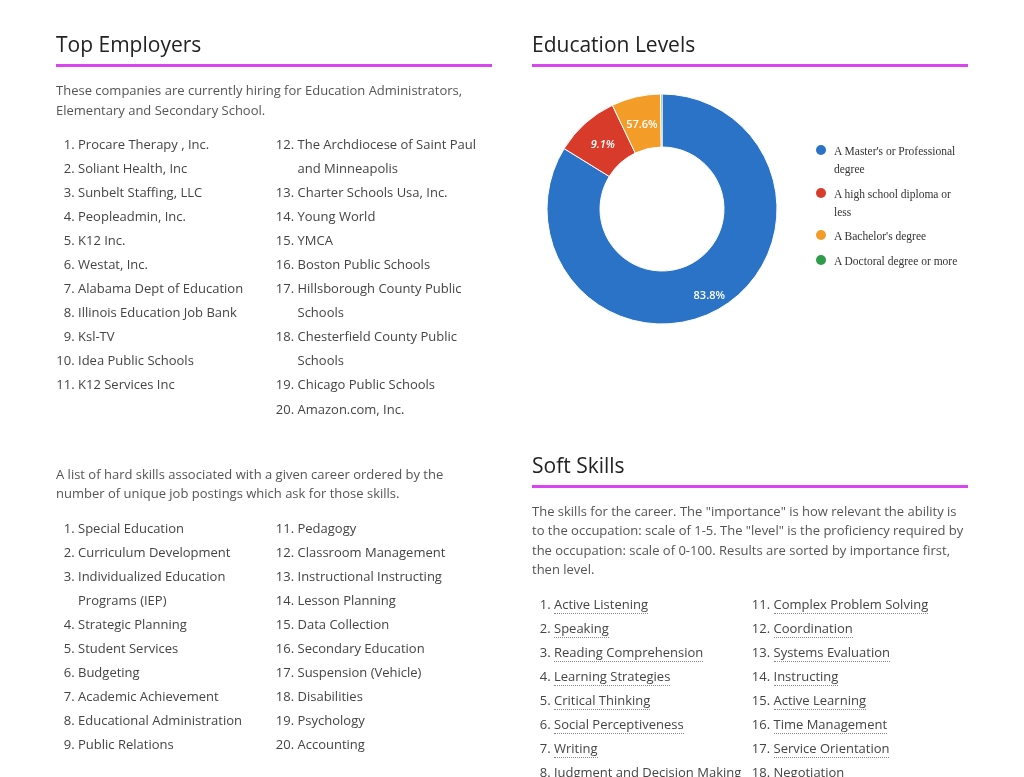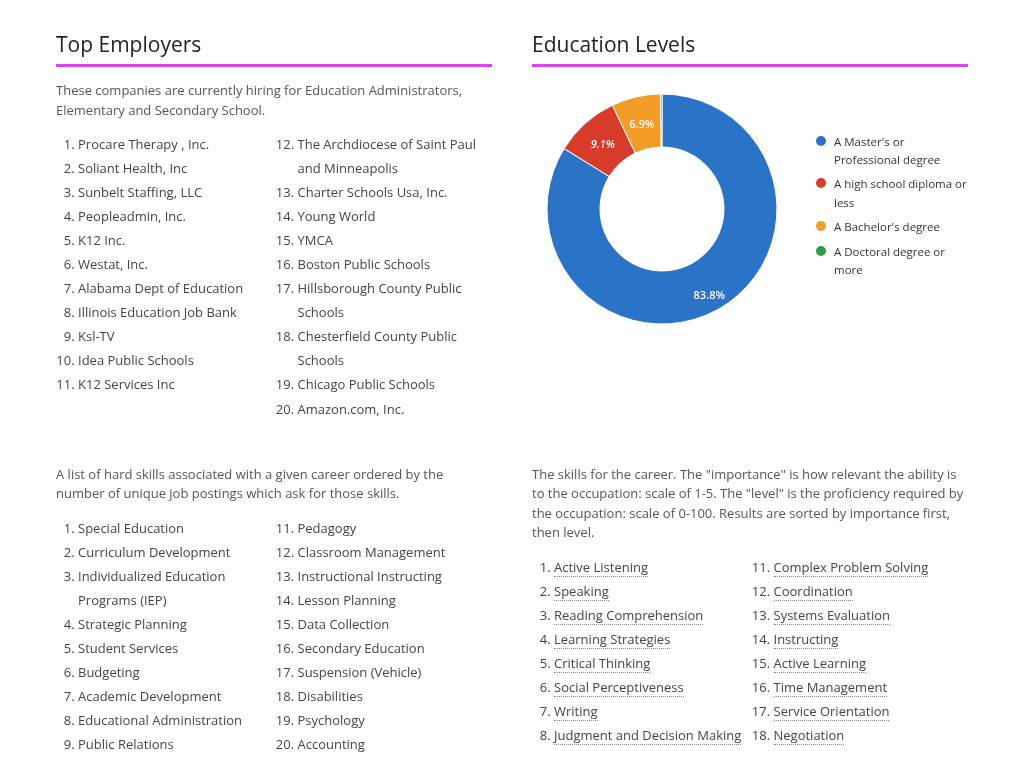--- a/index.html
+++ b/index.html
@@ -66,21 +66,21 @@
     font-weight: 600;
     color: #fff;
     transform: translate(-50%, -50%);
     pointer-events: none;
   }
   .legend {
     font-size: 11.5px;
     line-height: 1.6;
     color: #333;
   }
-  .legend-row { display: flex; align-items: flex-start; margin-bottom: 6px; }
+  .legend-row { display: flex; align-items: flex-start; margin-bottom: 6px; font-family: Liberation Serif, serif; }
   .swatch {
     width: 10px; height: 10px; border-radius: 50%;
     margin-top: 3px; margin-right: 8px; flex: 0 0 auto;
   }
 </style>
 </head>
 <body>
 
 <div class="grid">
 
@@ -116,21 +116,21 @@
   </section>
 
   <section>
     <h2>Education Levels</h2>
     <div class="donut-wrap">
       <div class="donut" id="donut"><svg viewBox="0 0 260 260">
             <path d="M 130 15 A 115 115 0 1 1 32.13563459361043 69.60491755445098 L 77.2383421287291 97.43917294239967 A 62 62 0 1 0 130 68 Z" fill="#2b73c7" stroke="#fff" stroke-width="1"></path>
             <path d="M 32.13563459361043 69.60491755445098 A 115 115 0 0 1 80.38255474668972 26.25459467265668 L 103.24972516778055 74.06769451917143 A 62 62 0 0 0 77.2383421287291 97.43917294239967 Z" fill="#d93b2b" stroke="#fff" stroke-width="1"></path>
             <path d="M 80.38255474668972 26.25459467265668 A 115 115 0 0 1 128.55490541341442 15.009079916561149 L 129.22090552723213 68.0048952593634 A 62 62 0 0 0 103.24972516778055 74.06769451917143 Z" fill="#f39c27" stroke="#fff" stroke-width="1"></path>
             <path d="M 128.55490541341442 15.009079916561149 A 115 115 0 0 1 129.99999999999997 15 L 130 68 A 62 62 0 0 0 129.22090552723213 68.0048952593634 Z" fill="#2e9c4b" stroke="#fff" stroke-width="1"></path>
-          </svg><div class="seg-label" style="left: 68.1782%; top: 82.5794%; color: rgb(255, 255, 255);">83.8%</div><div class="seg-label" style="left: 27.2503%; top: 24.6807%; color: rgb(255, 255, 255); font-style: italic;">9.1%</div><div class="seg-label" style="left: 42.262%; top: 16.8528%; color: rgb(255, 255, 255);">6.9%</div></div>
+          </svg><div class="seg-label" style="left: 68.1782%; top: 82.5794%; color: rgb(255, 255, 255);">83.8%</div><div class="seg-label" style="left: 27.2503%; top: 24.6807%; color: rgb(255, 255, 255); font-style: italic;">9.1%</div><div class="seg-label" style="left: 42.262%; top: 16.8528%; color: rgb(255, 255, 255);">57.6%</div></div>
       <div class="legend" id="legend">
           <div class="legend-row">
             <span class="swatch" style="background: rgb(43, 115, 199);"></span>
             <span>A Master's or Professional degree</span>
           </div>
           <div class="legend-row">
             <span class="swatch" style="background: rgb(217, 59, 43);"></span>
             <span>A high school diploma or less</span>
           </div>
           <div class="legend-row">
@@ -148,40 +148,41 @@
   <section>
     <p class="intro">A list of hard skills associated with a given career ordered by the number of unique job postings which ask for those skills.</p>
     <div class="two-col-list">
         <ol start="1">
           <li>Special Education</li>
           <li>Curriculum Development</li>
           <li>Individualized Education Programs (IEP)</li>
           <li>Strategic Planning</li>
           <li>Student Services</li>
           <li>Budgeting</li>
-          <li>Academic Development</li>
+          <li>Academic Achievement</li>
           <li>Educational Administration</li>
           <li>Public Relations</li>
         </ol>
         <ol start="11">
           <li>Pedagogy</li>
           <li>Classroom Management</li>
           <li>Instructional Instructing</li>
           <li>Lesson Planning</li>
           <li>Data Collection</li>
           <li>Secondary Education</li>
           <li>Suspension (Vehicle)</li>
           <li>Disabilities</li>
           <li>Psychology</li>
           <li>Accounting</li>
         </ol>
       </div>
   </section>
 
   <section>
+    <h2>Soft Skills</h2>
     <p class="intro">The skills for the career. The "importance" is how relevant the ability is to the occupation: scale of 1-5. The "level" is the proficiency required by the occupation: scale of 0-100. Results are sorted by importance first, then level.</p>
     <div class="two-col-list">
         <ol start="1">
           <li><span class="link-item">Active Listening</span></li>
           <li><span class="link-item">Speaking</span></li>
           <li><span class="link-item">Reading Comprehension</span></li>
           <li><span class="link-item">Learning Strategies</span></li>
           <li><span class="link-item">Critical Thinking</span></li>
           <li><span class="link-item">Social Perceptiveness</span></li>
           <li><span class="link-item">Writing</span></li>

